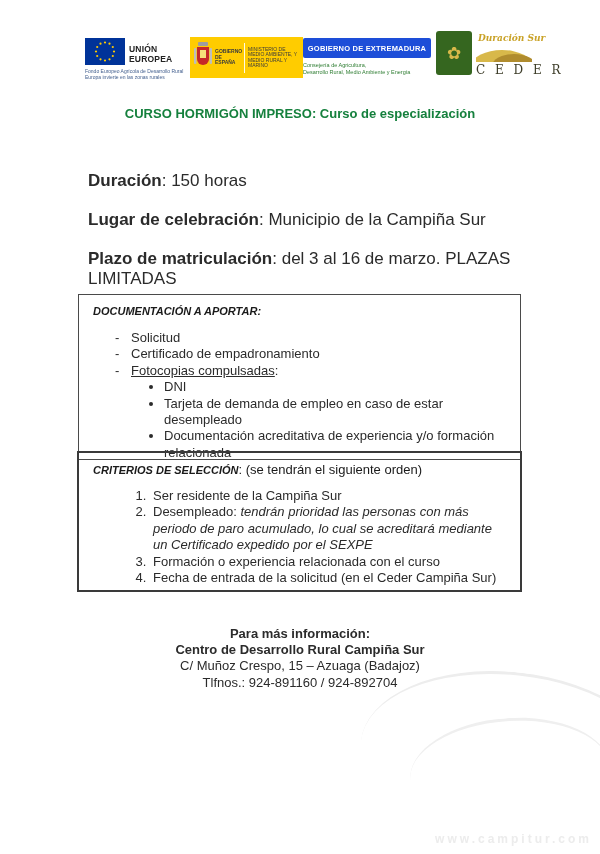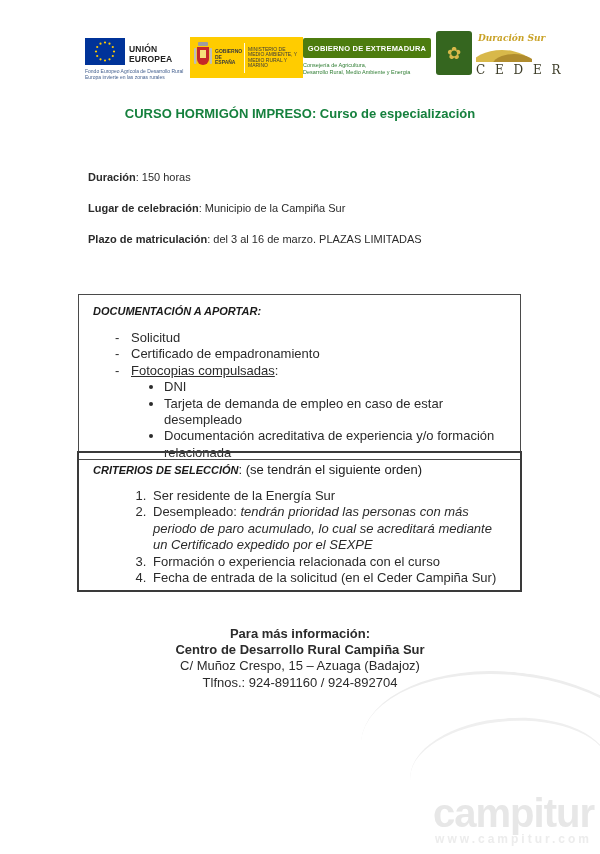--- a/index.html
+++ b/index.html
@@ -19,21 +19,21 @@
   .eu-sub { font-size:5px; line-height:6px; color:#44608f; margin-top:3px; }
 
   .logo-spain { position:absolute; left:190px; top:37px; width:113px; height:41px;
     background:#fc0; display:flex; align-items:center; padding:2px 3px; }
   .spain-arms { flex:0 0 20px; }
   .spain-gov { font-size:5px; line-height:5.5px; font-weight:bold; color:#3b3b3b; width:26px; margin-left:2px; }
   .spain-divider { width:1px; height:30px; background:rgba(255,255,255,.9); margin:0 3px; }
   .spain-min { font-size:5px; line-height:5.5px; color:#3b3b3b; width:50px; }
 
   .logo-ext { position:absolute; left:303px; top:38px; width:128px; }
-  .ext-banner { background:#4d7c0f; border-radius:2px; color:#fff; font-weight:bold;
+  .ext-banner { background:#1d4ed8; border-radius:2px; color:#fff; font-weight:bold;
     font-size:7.5px; letter-spacing:.2px; text-align:center; padding:6px 3px 5px 3px; }
   .ext-sub { font-size:5.5px; line-height:7px; color:#2e7d32; margin-top:4px; }
 
   .logo-ceder { position:absolute; left:436px; top:31px; width:96px; display:flex; }
   .ceder-square { width:36px; height:44px; background:#35661f; border-radius:3px;
     color:#d8b84a; font-size:17px; display:flex; align-items:center; justify-content:center; }
   .ceder-right { position:relative; margin-left:4px; width:56px; height:46px; }
   .ceder-script { position:absolute; top:2px; left:2px; width:100%; text-align:center;
     font-family:"DejaVu Serif", serif; font-style:italic; font-weight:bold;
     font-size:9px; color:#c9a227; white-space:nowrap; }
@@ -44,21 +44,21 @@
   .ceder-name { position:absolute; bottom:0; left:0; width:100%;
     font-family:"DejaVu Serif", serif; font-size:12px; letter-spacing:3px;
     color:#3c3c28; white-space:nowrap; }
 
   
   .doc-title { position:absolute; top:103px; left:100px; width:400px;
     text-align:center; font-size:13px; line-height:22px; font-weight:bold; color:#15803d; }
 
   
   .info { position:absolute; left:88px; top:171px; width:440px; }
-  .info-row { font-size:11px; margin-bottom:19px; }
+  .info-row { font-size:17px; margin-bottom:19px; }
   .info-row b { font-weight:bold; }
 
   
   .box1 { position:absolute; left:78px; top:294px; width:443px; height:166px;
     border:1px solid #4a4a4a; padding:10px 14px; }
   .box2 { position:absolute; left:77px; top:451px; width:445px; height:141px;
     border:2px solid #3a3a3a; padding:9px 14px; }
   .box-heading { font-size:11px; font-weight:bold; font-style:italic; color:#1a1a1a; }
   .box-heading .normal { font-weight:normal; font-style:normal; font-size:13px; }
 
@@ -193,34 +193,33 @@
         </ul>
       </li>
     </ul>
   </div>
 
   <div class="box2">
     <div class="box-heading">
       <span>CRITERIOS DE SELECCIÓN</span><span class="normal">: (se tendrán el siguiente orden)</span>
     </div>
     <ol class="criteria">
-      <li>Ser residente de la Energía Sur</li>
+      <li>Ser residente de la Campiña Sur</li>
       <li><span>Desempleado: </span><span class="it">tendrán prioridad las personas con más periodo de paro acumulado, lo cual se acreditará mediante un Certificado expedido por el SEXPE</span></li>
       <li>Formación o experiencia relacionada con el curso</li>
       <li>Fecha de entrada de la solicitud (en el Ceder Campiña Sur)</li>
     </ol>
   </div>
 
   <div class="footer">
     <div class="b">Para más información:</div>
     <div class="b">Centro de Desarrollo Rural Campiña Sur</div>
     <div>C/ Muñoz Crespo, 15 – Azuaga (Badajoz)</div>
     <div>Tlfnos.: 924-891160 / 924-892704</div>
   </div>
 
   <div class="watermark">
     <div class="wm-arc1"></div>
     <div class="wm-arc2"></div>
-    <div class="wm-word">campitur</div>
     <div class="wm-url">www.campitur.com</div>
   </div>
 
 </div>
 
 </body></html>

